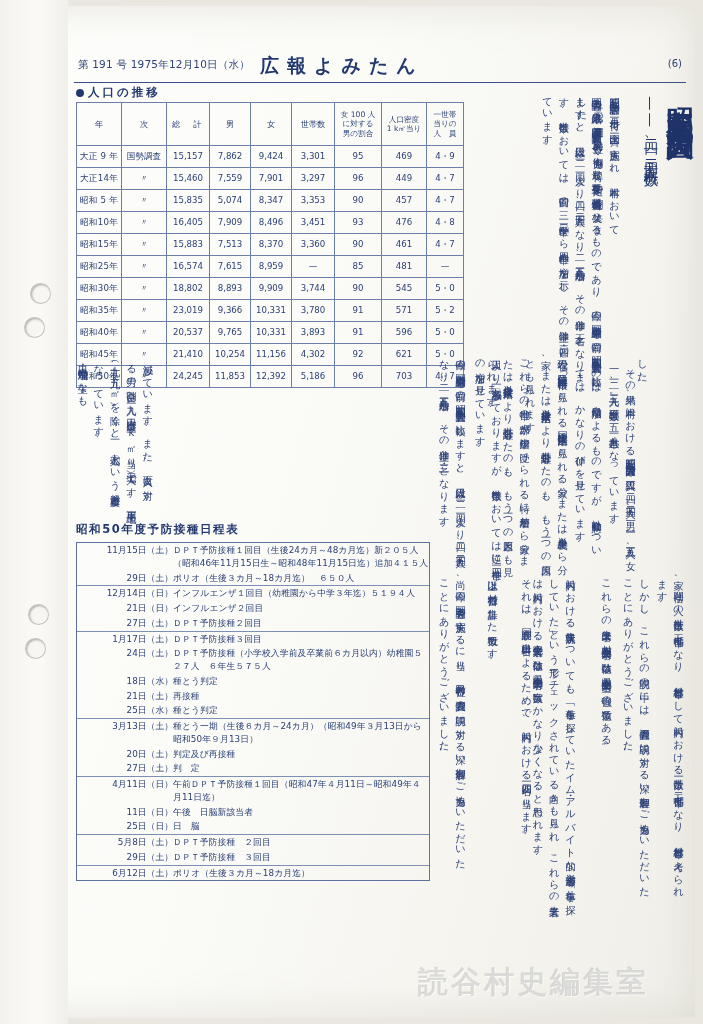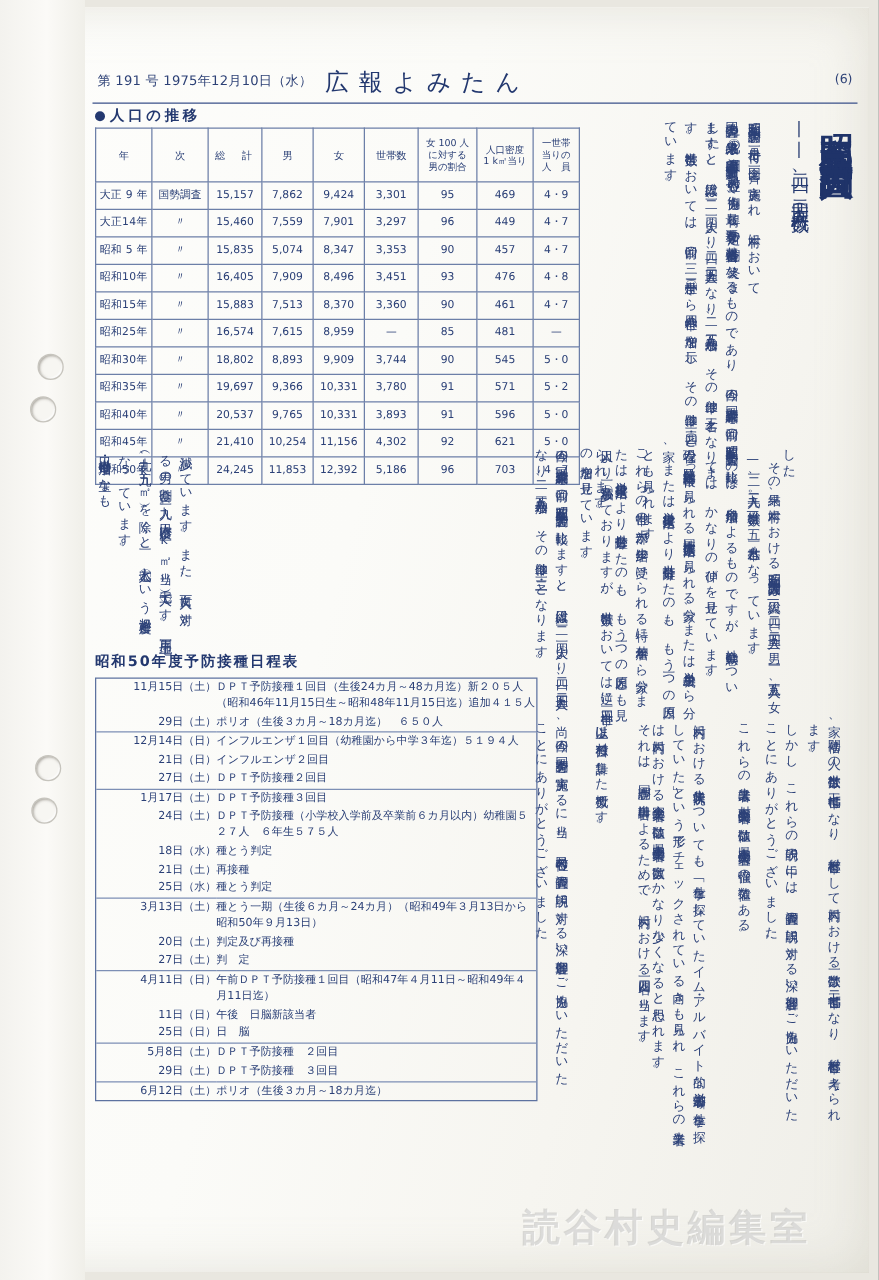--- a/index.html
+++ b/index.html
@@ -41,20 +41,21 @@
     box-shadow: inset 1px 1px 2px rgba(120,115,105,.55),
                 inset -1px -1px 1px rgba(255,255,255,.8);
     border: 1px solid rgba(150,146,136,.5);
   }
   
   #content {
     position: absolute;
     left: 68px; top: 52px;
     width: 620px; height: 930px;
     color: #2a3f72;
+    padding-left: 12px;
   }
   
   #masthead {
     position: absolute;
     left: 6px; top: 0;
     width: 612px;
     height: 30px;
     border-bottom: 1.6px solid #3a5089;
   }
   #issue-line {
@@ -62,21 +63,21 @@
     left: 4px; top: 6px;
     font-size: 10.5px;
     letter-spacing: .2px;
     color: #2d4176;
     white-space: nowrap;
   }
   #paper-name {
     position: absolute;
     left: 186px; top: 1px;
     font-size: 19px;
-    font-weight: normal;
+    font-weight: bold;
     letter-spacing: 8px;
     color: #23386f;
     white-space: nowrap;
   }
   #page-number {
     position: absolute;
     right: 4px; top: 6px;
     font-size: 10px;
     color: #2d4176;
   }
@@ -343,21 +344,21 @@
               <td class="num">8,893</td>
               <td class="num">9,909</td>
               <td class="num">3,744</td>
               <td class="ctr">90</td>
               <td class="ctr">545</td>
               <td class="ctr">5・0</td>
             </tr>
             <tr>
               <td class="yr">昭和35年</td>
               <td class="kind">〃</td>
-              <td class="num">19,697</td>
+              <td class="num">23,019</td>
               <td class="num">9,366</td>
               <td class="num">10,331</td>
               <td class="num">3,780</td>
               <td class="ctr">91</td>
               <td class="ctr">571</td>
               <td class="ctr">5・2</td>
             </tr>
             <tr>
               <td class="yr">昭和40年</td>
               <td class="kind">〃</td>

